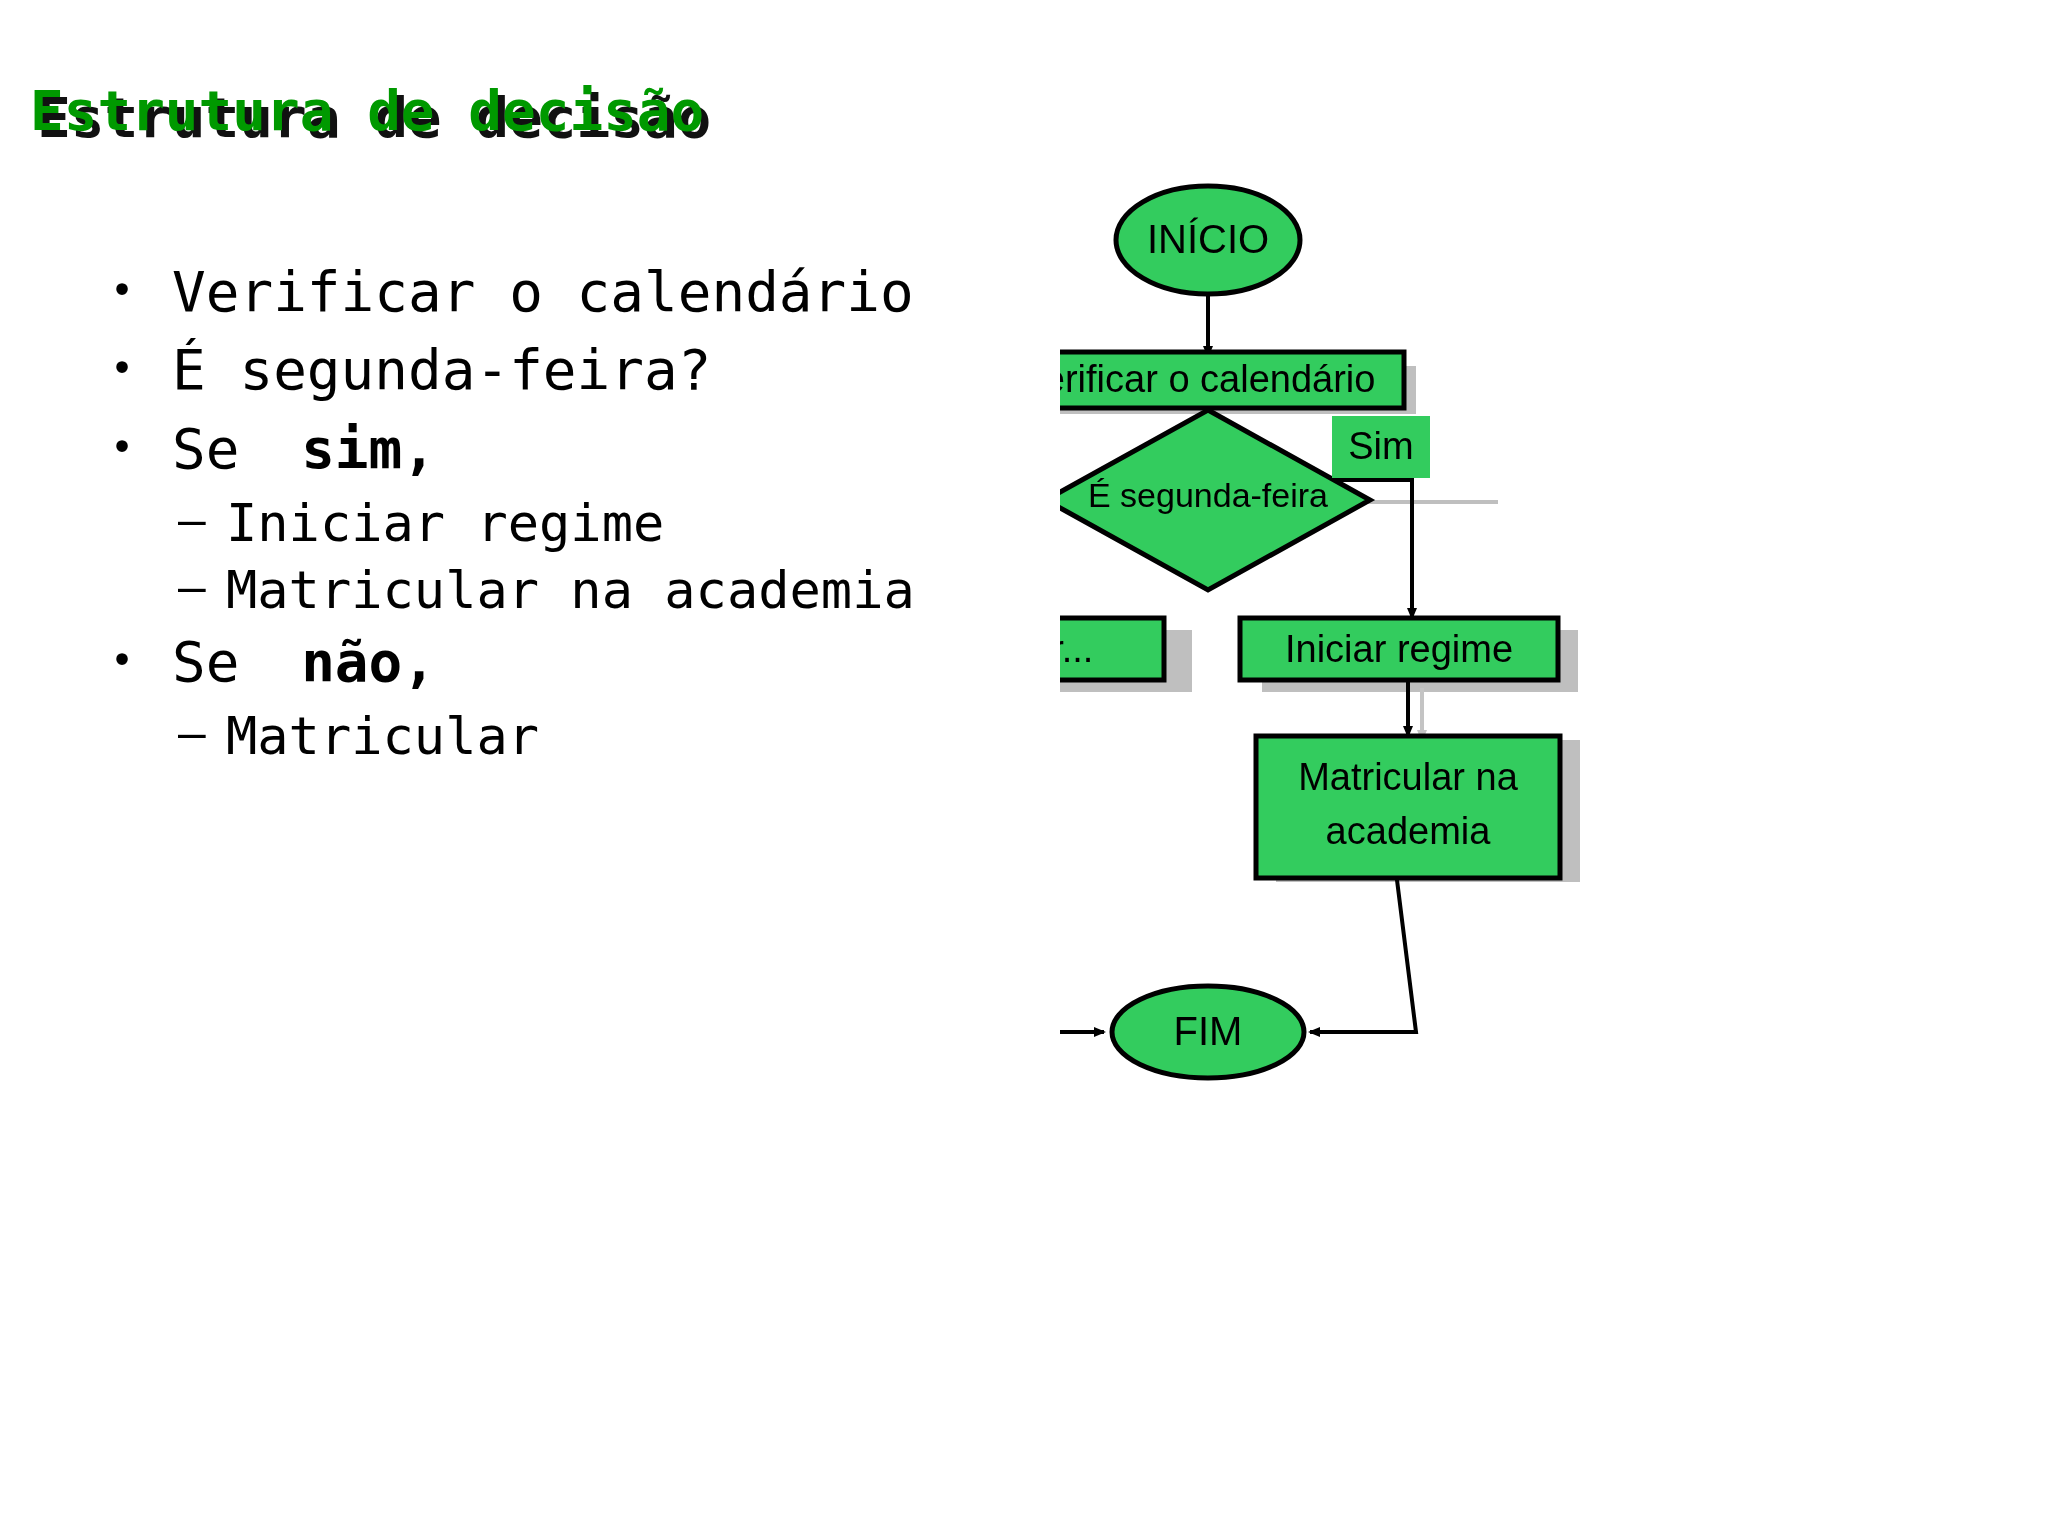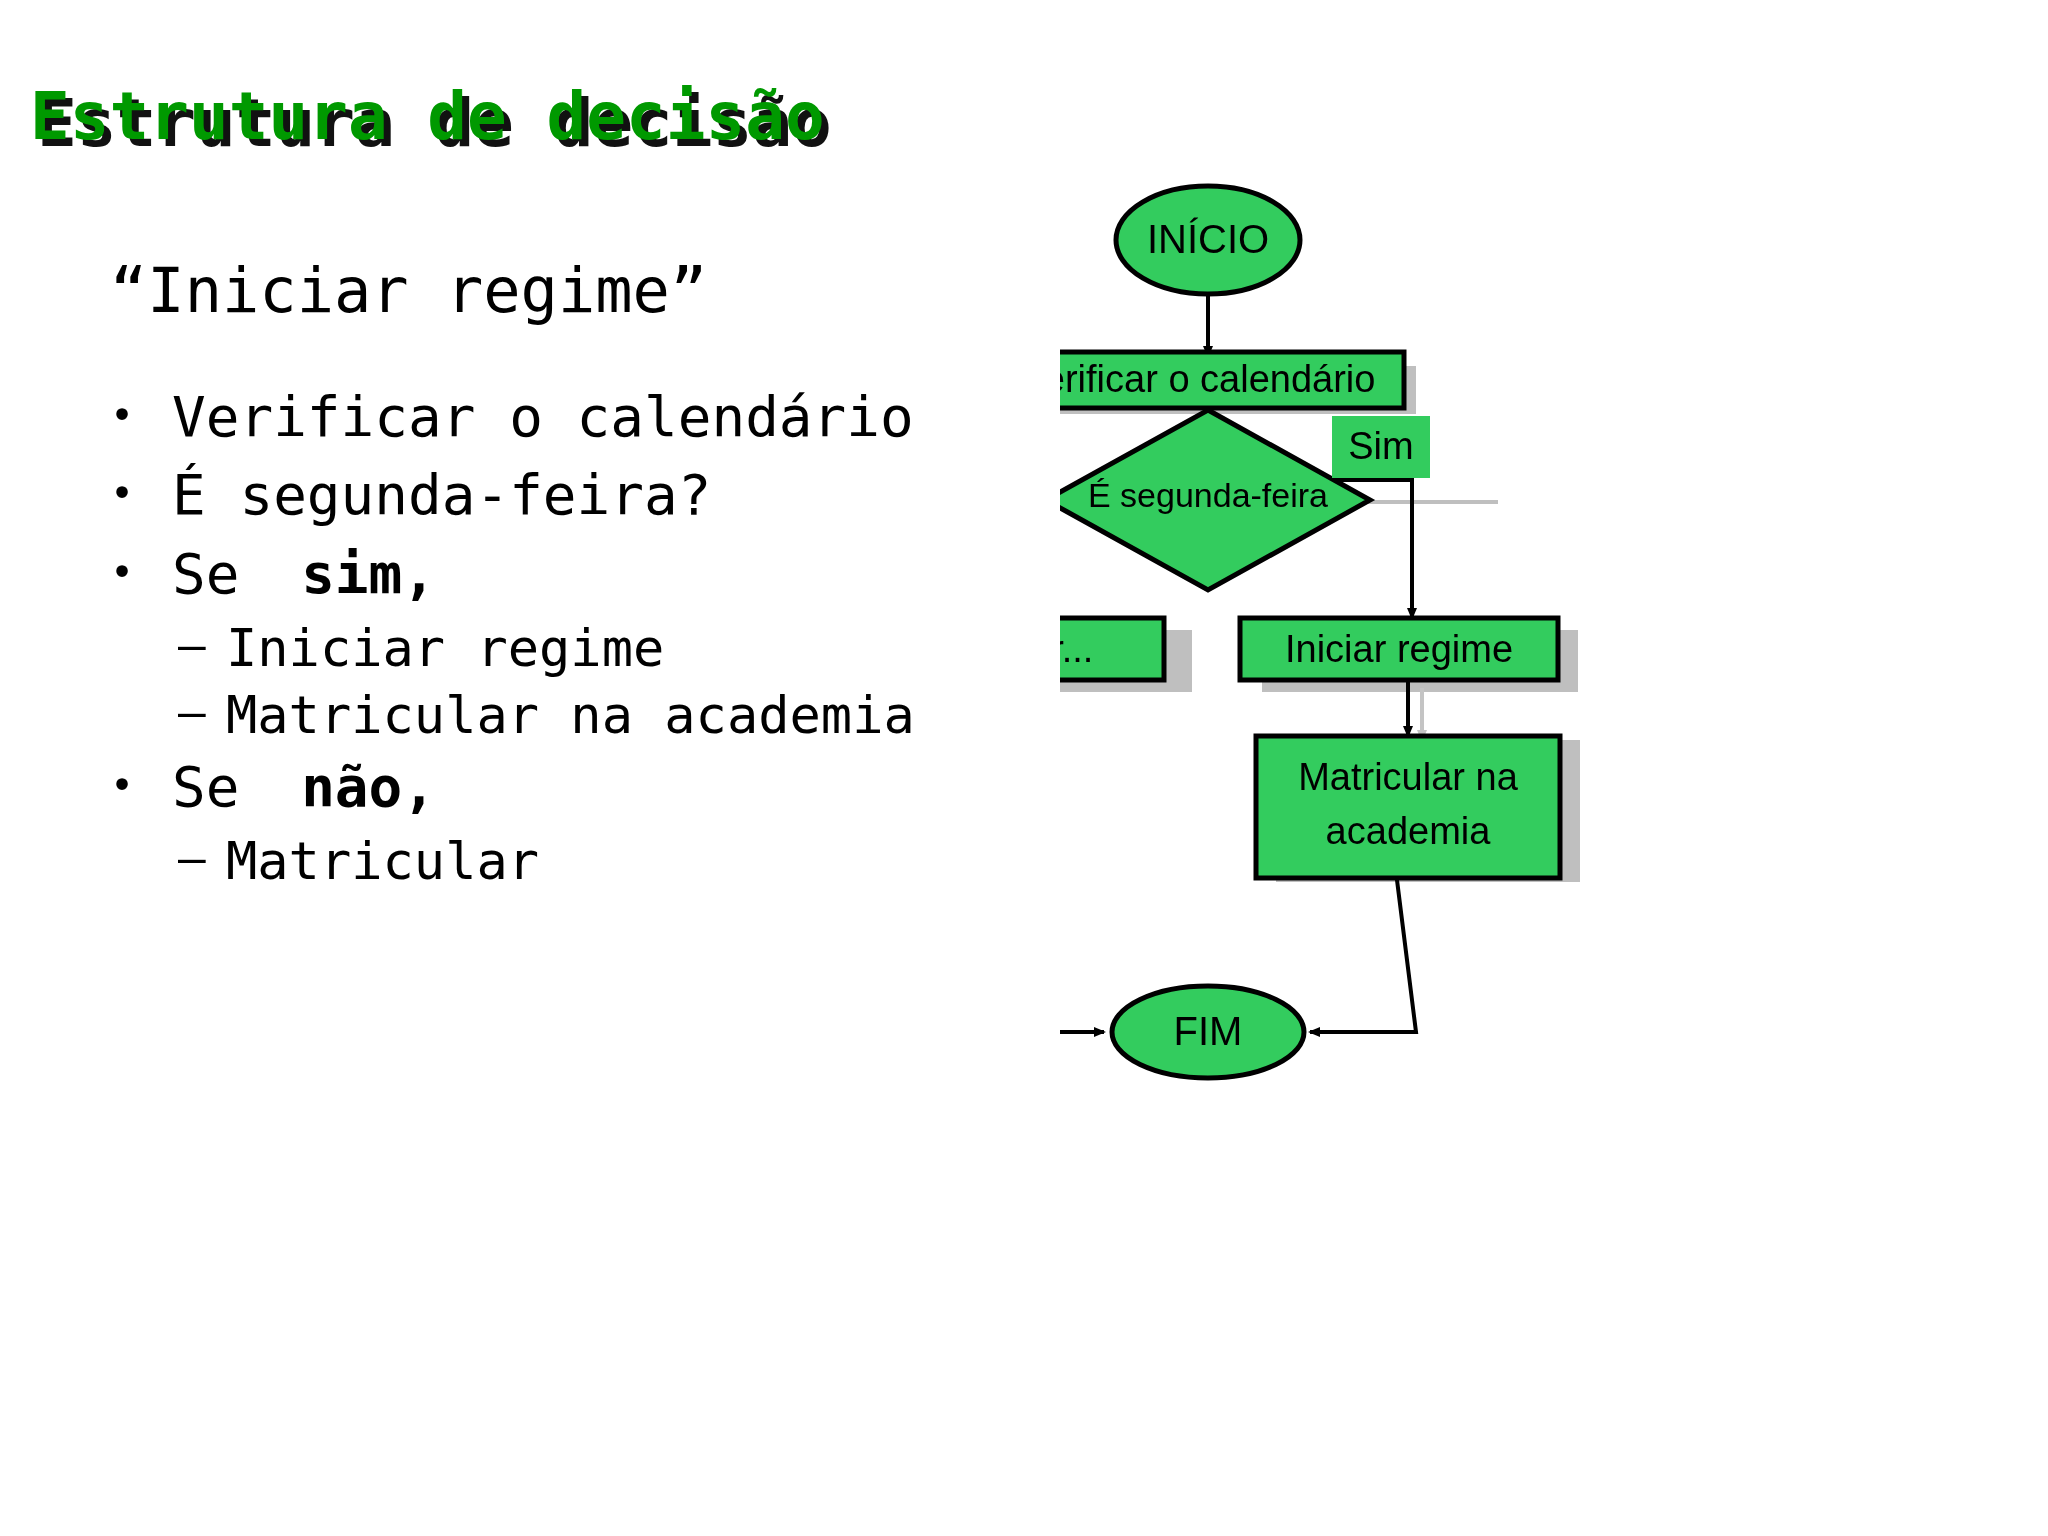--- a/index.html
+++ b/index.html
@@ -15,21 +15,21 @@
     overflow: hidden;
     font-family: "DejaVu Sans Mono", monospace;
   }
 
   
   #slide-title {
     position: absolute;
     left: 30px;
     top: 78px;
     font-family: "DejaVu Sans Mono", monospace;
-    font-size: 66px;
+    font-size: 56px;
     font-weight: bold;
     color: #009900;
     letter-spacing: 0px;
     white-space: nowrap;
     text-shadow: 7px 7px 0 #111111;
   }
 
   
   #body-column {
     position: absolute;
@@ -111,21 +111,20 @@
 </style>
 </head>
 <body>
 
 <div id="slide">
 
   <div id="slide-title">Estrutura de decisão</div>
 
   <div id="body-column">
 
-    <div class="lead-line">“Iniciar regime”</div>
 
     <div class="bullet-row">
       <span class="marker">•</span>
       <span class="btext">Verificar o calendário</span>
     </div>
 
     <div class="bullet-row">
       <span class="marker">•</span>
       <span class="btext">É segunda-feira?</span>
     </div>

